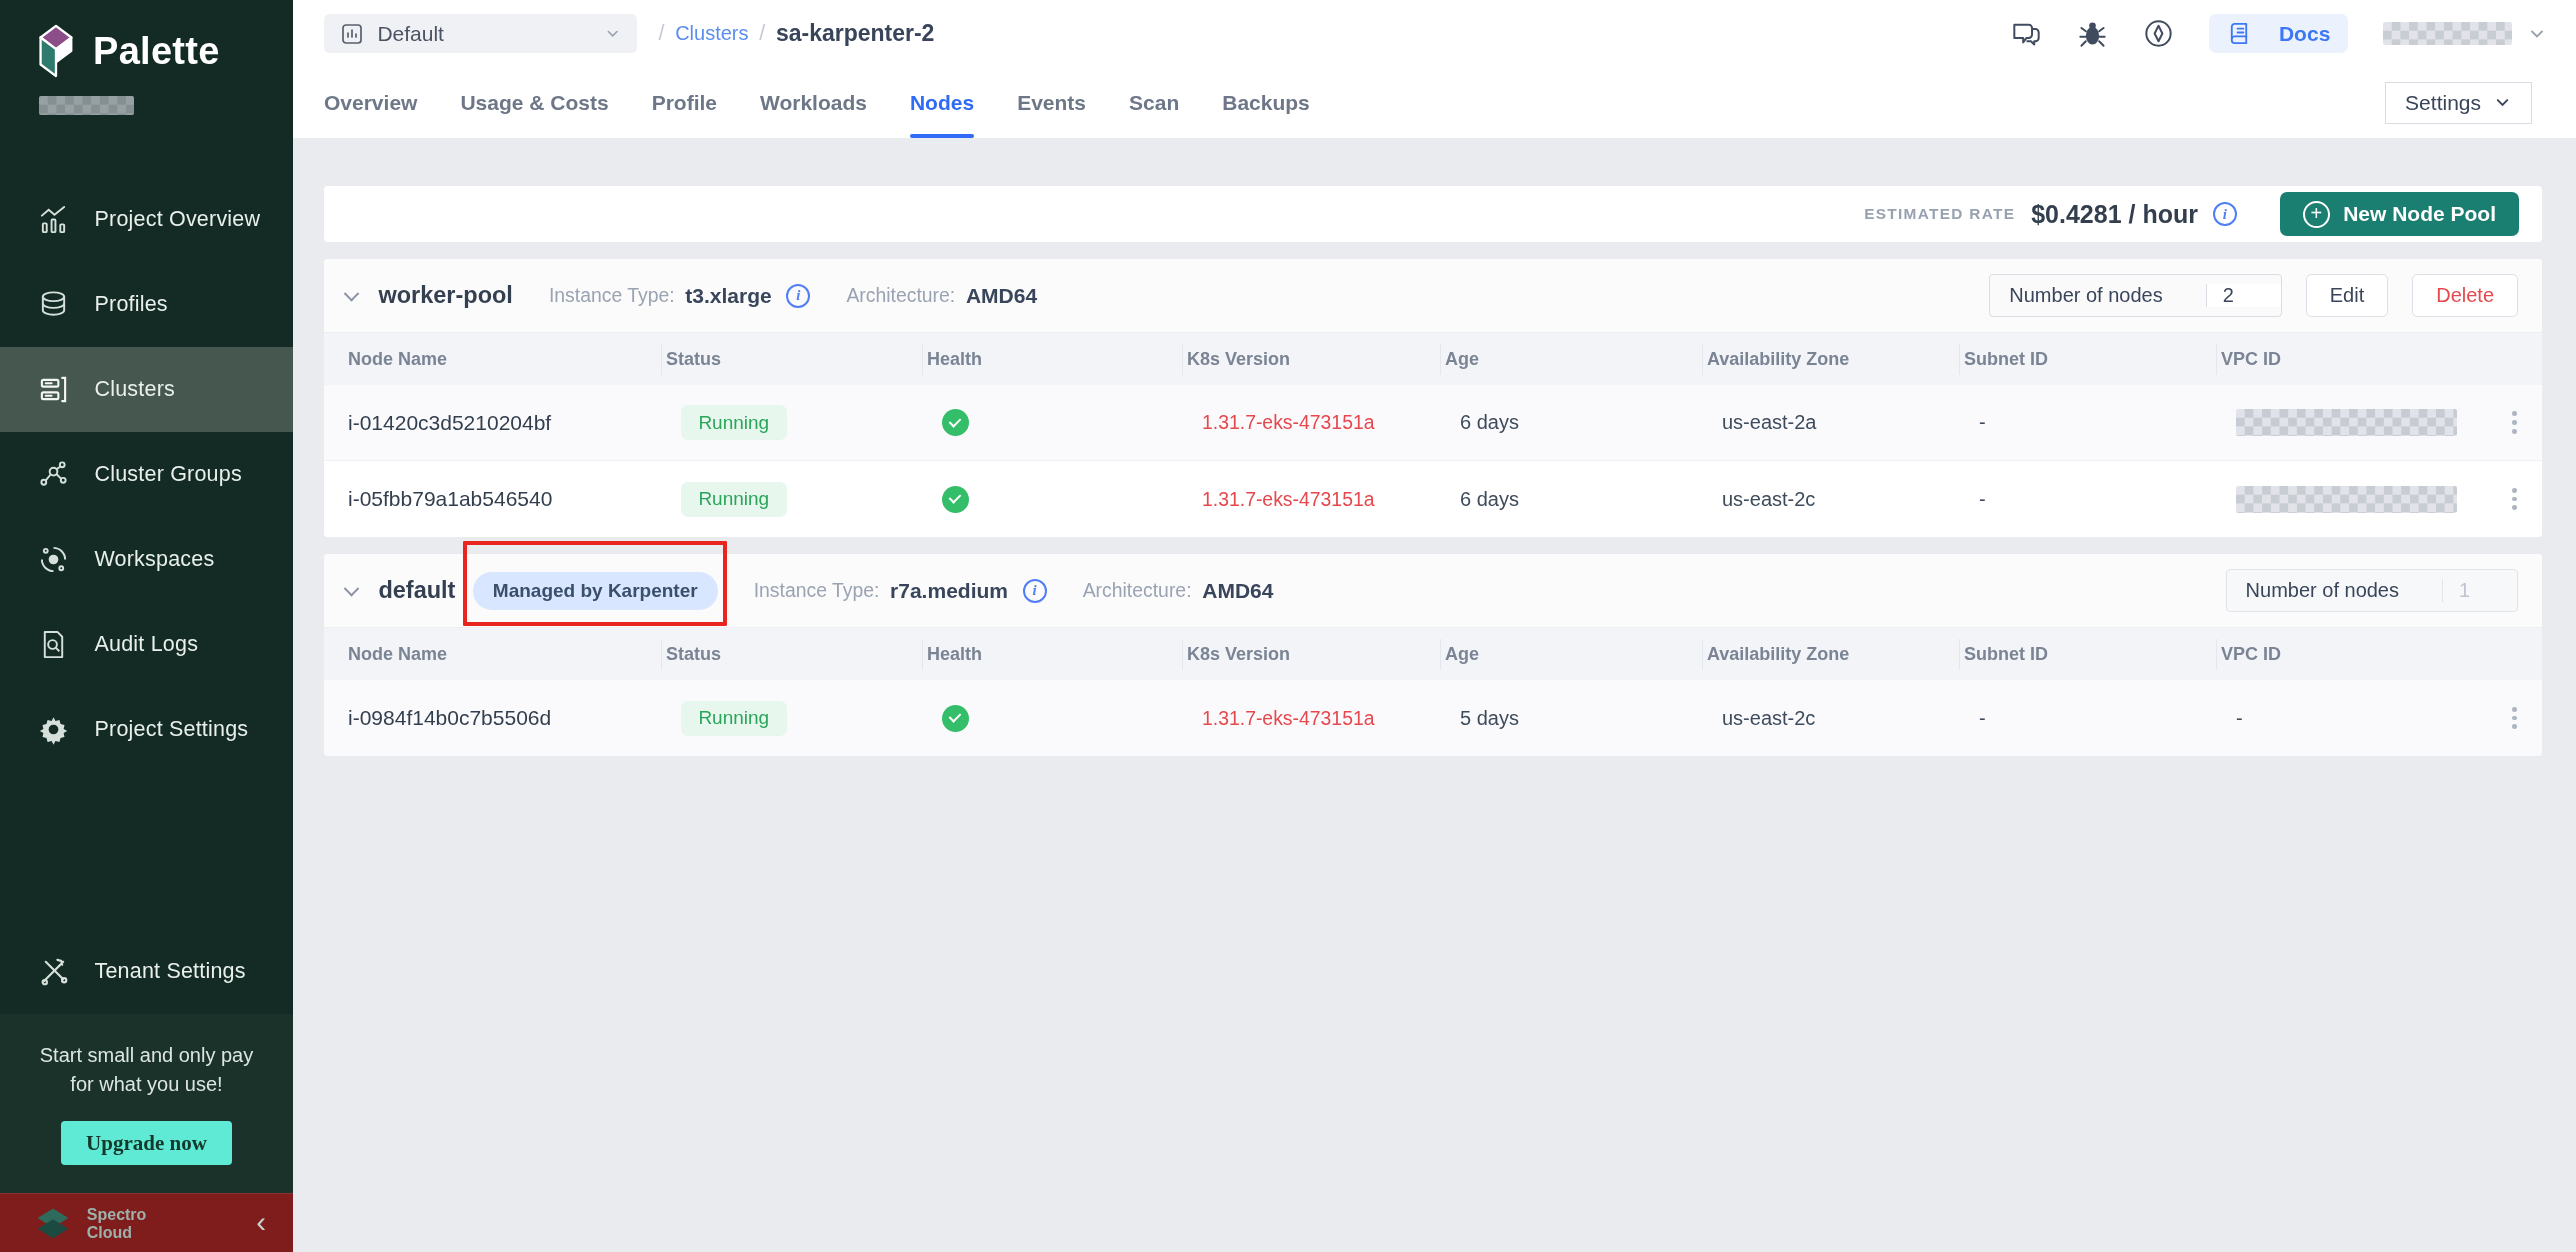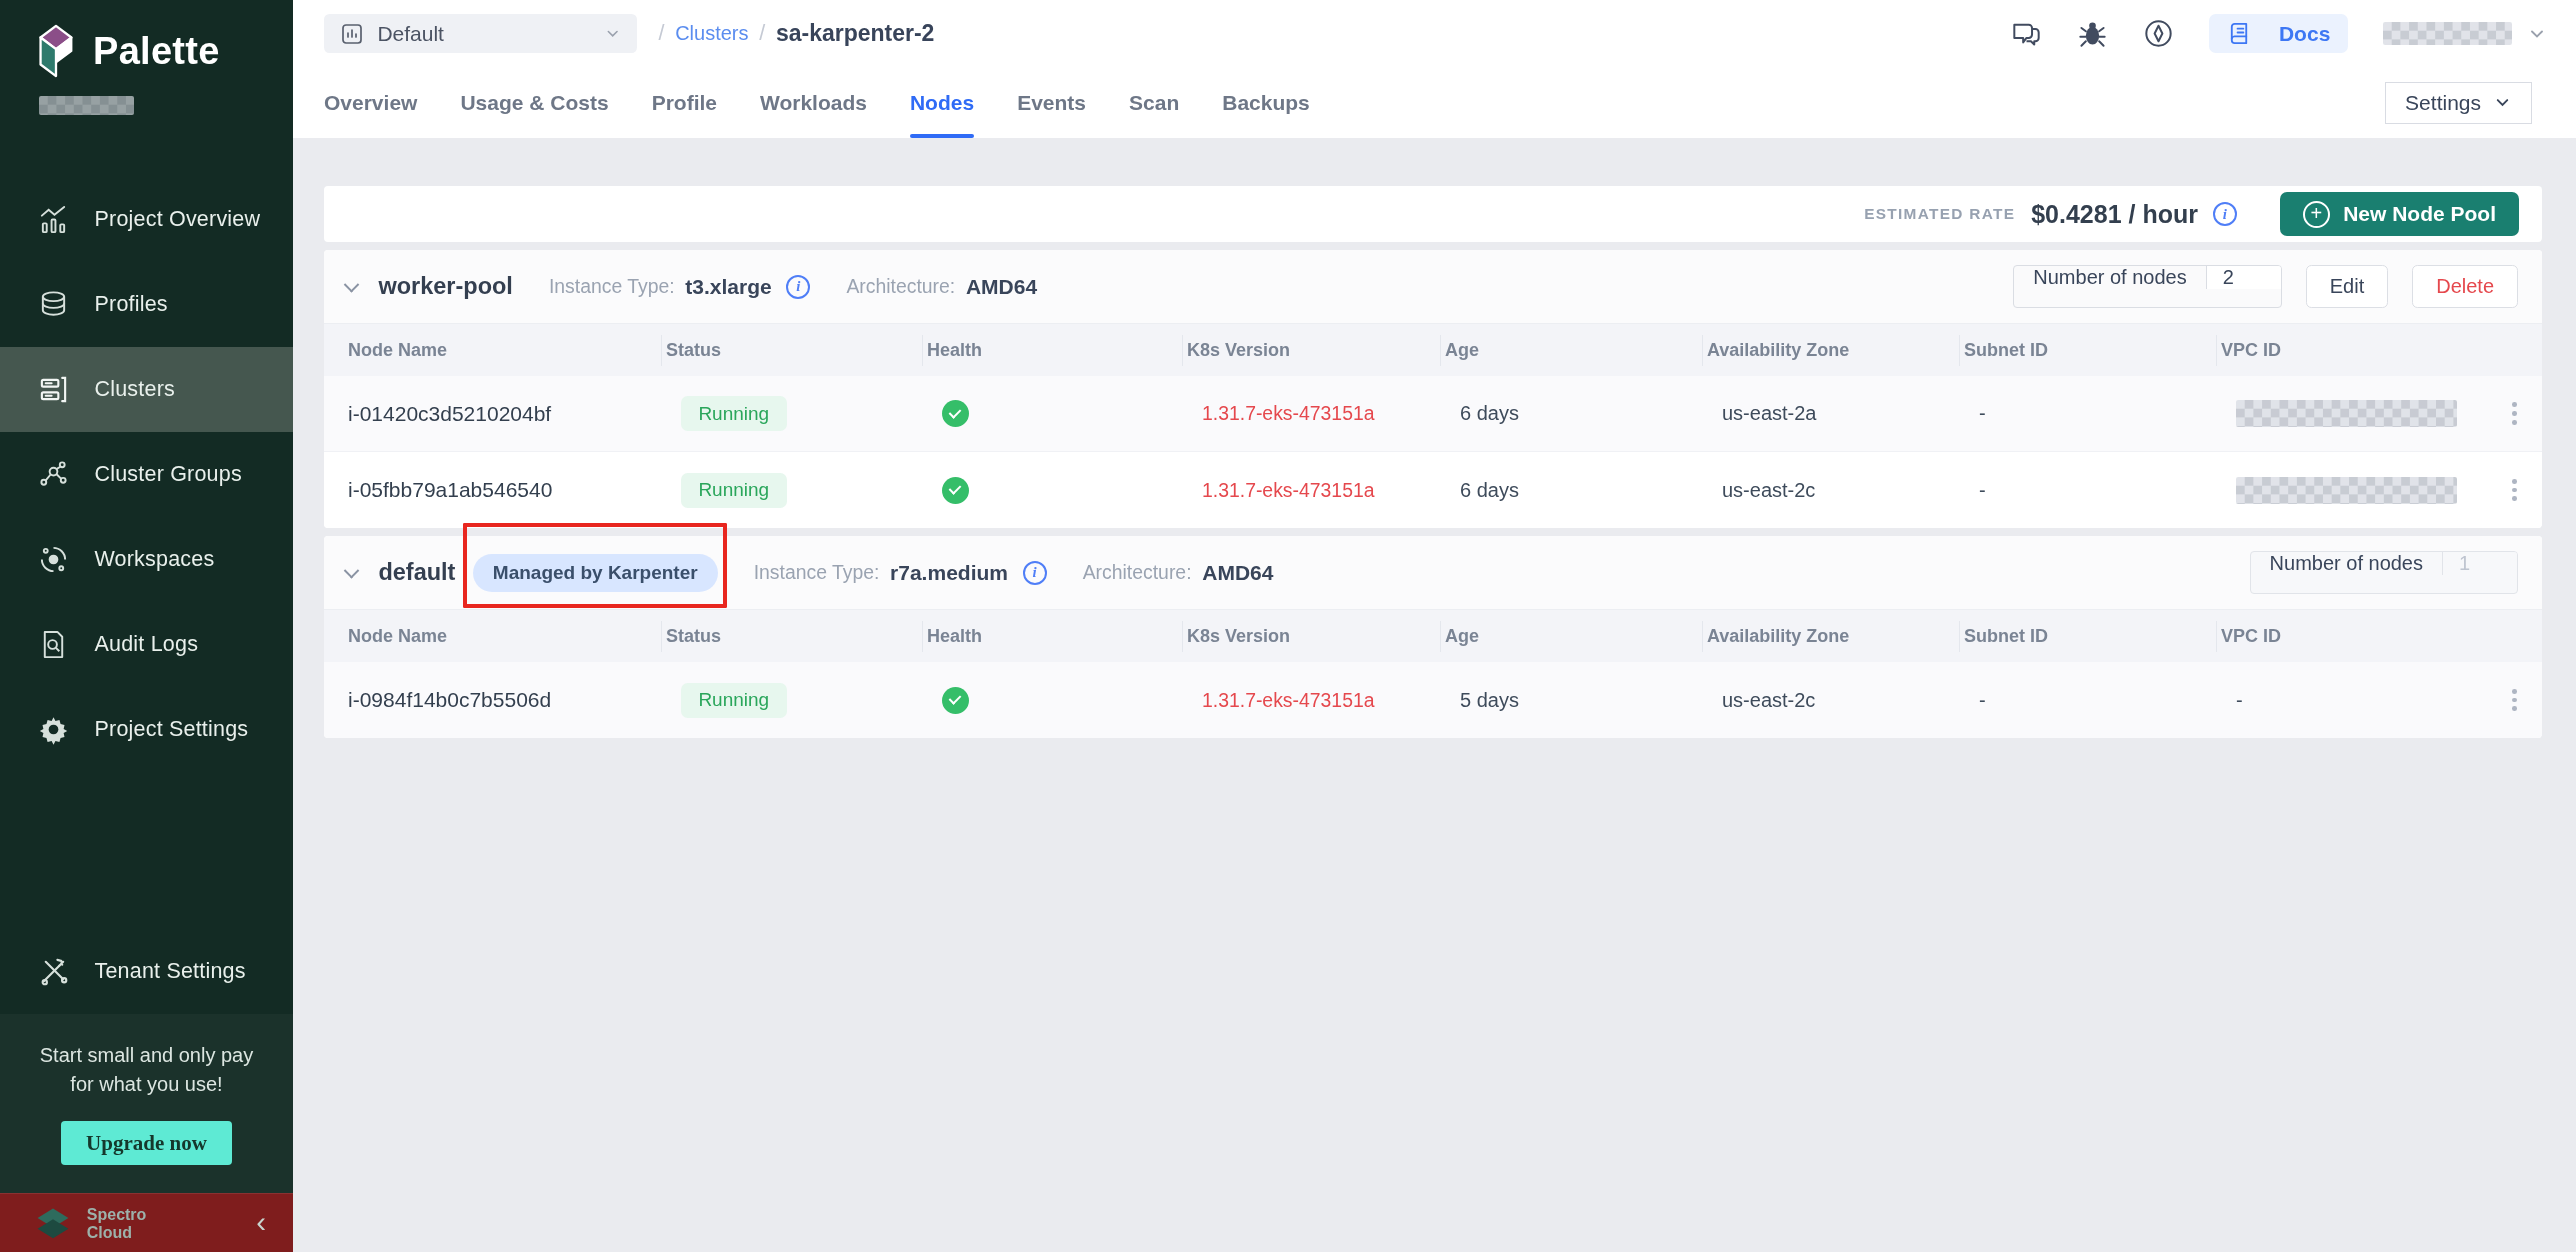--- a/index.html
+++ b/index.html
@@ -56,33 +56,33 @@
 
   .toolbar { height: 56px; background: #FFFFFF; border-radius: 4px; display: flex; align-items: center; justify-content: flex-end; padding-right: 23px; }
   .est-label { font-size: 15.4px; letter-spacing: 1.3px; color: #97A1B0; font-weight: 600; }
   .est-rate { font-size: 25px; font-weight: 700; color: #333F4E; margin-left: 16px; }
   .info-icon { width: 24px; height: 24px; border: 2px solid #4F7EF7; border-radius: 50%; color: #4F7EF7; display: inline-flex; align-items: center; justify-content: center; font-size: 14.8px; font-weight: 700; font-family: "Liberation Serif", serif; font-style: italic; margin-left: 14.8px; cursor: pointer; flex: none; }
   .npp-btn { margin-left: 43px; height: 44px; background: #1A7F70; border: none; border-radius: 7px; color: #FFFFFF; font-size: 21px; font-weight: 600; display: flex; align-items: center; gap: 13.4px; padding: 0 23px; cursor: pointer; font-family: inherit; }
   .plus-circle { width: 27px; height: 27px; border: 2px solid #FFFFFF; border-radius: 50%; display: flex; align-items: center; justify-content: center; font-size: 20px; font-weight: 400; line-height: 1; padding-bottom: 2px; }
   .plus-circle::after { content: "+"; }
 
   
-  .pool { margin-top: 8px; background: #FFFFFF; border-radius: 4px; overflow: visible; }
+  .pool { margin-top: 17px; background: #FFFFFF; border-radius: 4px; overflow: visible; }
   .pool-header { height: 74px; background: #FBFBFC; border-radius: 4px 4px 0 0; border-bottom: 0.7px solid #ECEEF2; display: flex; align-items: center; padding: 0 24px; position: relative; }
   .chev-down { width: 11.4px; height: 11.4px; border-left: 2px solid #8A93A3; border-bottom: 2px solid #8A93A3; transform: rotate(-45deg) translateY(-2.7px); cursor: pointer; flex: none; }
   .pool-name { font-size: 23.5px; font-weight: 700; color: #343F50; margin-left: 19px; }
   .badge-wrap { position: relative; margin-left: 17.4px; display: inline-flex; }
   .badge { background: #D8E6FF; color: #3A4F6B; font-size: 19px; font-weight: 600; height: 38px; display: flex; align-items: center; padding: 0 20px; border-radius: 19px; white-space: nowrap; }
   .annotation { position: absolute; top: -31px; bottom: -16px; left: -9.4px; right: -9.4px; border: 4px solid #E8261F; border-radius: 1.3px; pointer-events: none; }
   .pool-meta { display: flex; align-items: center; gap: 10.7px; margin-left: 36px; }
   .meta-label { font-size: 19.4px; color: #9AA3B1; }
   .meta-value { font-size: 21px; color: #39455A; font-weight: 600; }
   .pool-meta .info-icon { margin-left: 4px; }
   .pool-controls { margin-left: auto; display: flex; align-items: center; gap: 24px; }
-  .nodes-control { display: flex; align-items: flex-start; height: 43px; border: 1.3px solid #DADDE3; border-radius: 4px; overflow: hidden; background: #FAFAFB; }
+  .nodes-control { display: flex; align-items: center; height: 43px; border: 1.3px solid #DADDE3; border-radius: 4px; overflow: hidden; background: #FAFAFB; gap: 24px; }
   .nodes-label { display: flex; align-items: center; padding: 0 19px; font-size: 20px; color: #39455A; }
   .nodes-value { width: 75px; background: #FFFFFF; border-left: 1.3px solid #DADDE3; display: flex; align-items: center; padding-left: 16px; font-size: 20px; color: #39455A; cursor: text; }
   .nodes-control.disabled { background: #F7F8FA; border-color: #E1E4E9; }
   .nodes-control.disabled .nodes-value { background: #F7F8FA; color: #BFC5D0; border-left-color: #E1E4E9; cursor: default; }
   .pool-btn { height: 43px; padding: 0 23px; background: #FFFFFF; border: 1.3px solid #DCDFE5; border-radius: 5.4px; font-size: 20px; font-weight: 500; color: #39455A; cursor: pointer; font-family: inherit; }
   .pool-btn.danger { color: #E5484D; }
 
   .thead, .trow { display: grid; grid-template-columns: 337px 261px 260px 258px 262px 257px 257px 1fr 60px; align-items: center; text-align: right; }
   .thead { height: 52px; background: #F3F4F8; }
   .hcell { font-size: 18px; font-weight: 600; color: #7A8494; display: flex; align-items: center; height: 31px; padding-left: 4px; }

